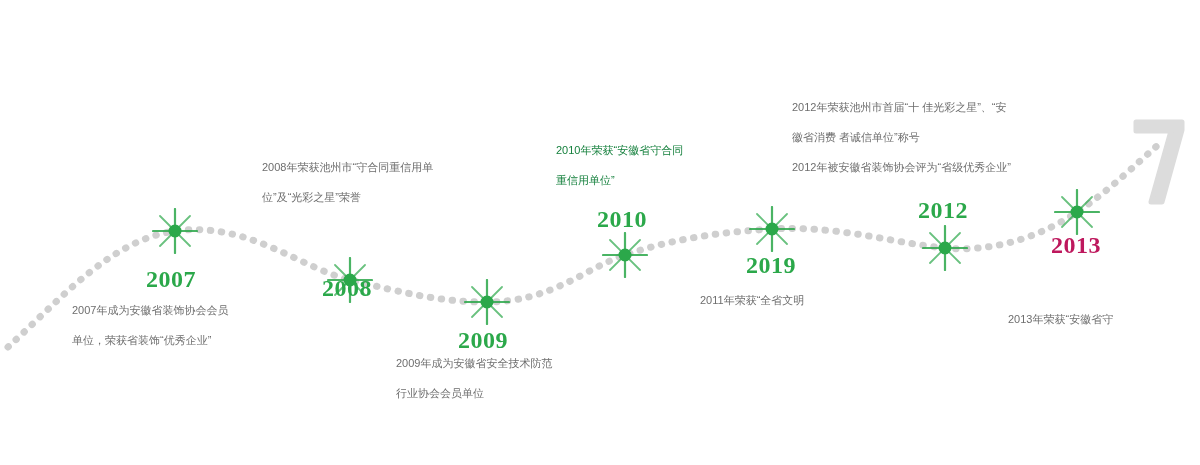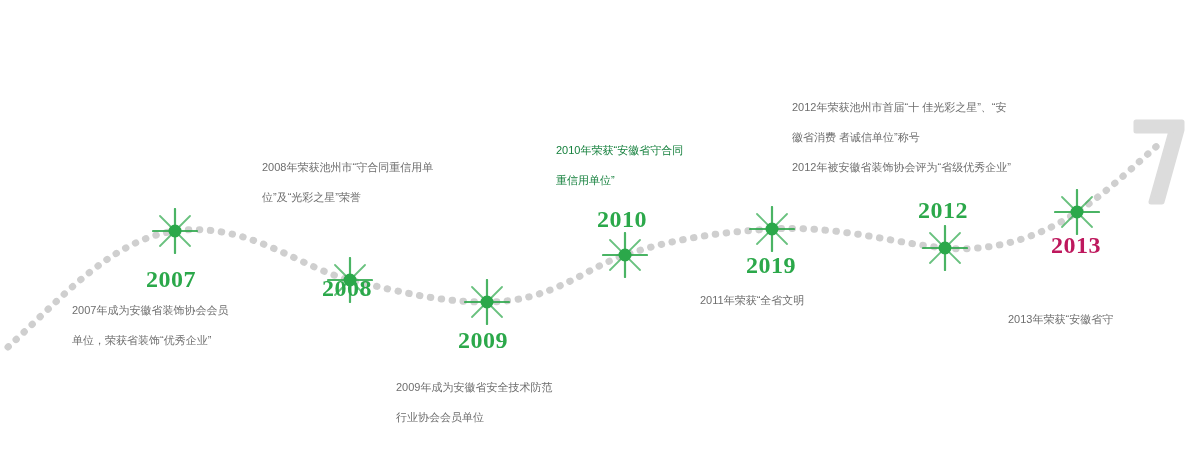--- a/index.html
+++ b/index.html
@@ -107,21 +107,21 @@
         <div>位”及“光彩之星”荣誉</div>
       </div>
       <div class="star" style="left: 487px; top: 302px;"><svg viewBox="0 0 46 46" width="46" height="46">
           <line x1="23" y1="1" x2="23" y2="45" stroke="#2ba84a" stroke-width="2.2" stroke-linecap="round" opacity="0.85"></line>
           <line x1="1" y1="23" x2="45" y2="23" stroke="#2ba84a" stroke-width="2.2" stroke-linecap="round" opacity="0.85"></line>
           <line x1="8" y1="8" x2="38" y2="38" stroke="#2ba84a" stroke-width="1.8" stroke-linecap="round" opacity="0.7"></line>
           <line x1="38" y1="8" x2="8" y2="38" stroke="#2ba84a" stroke-width="1.8" stroke-linecap="round" opacity="0.7"></line>
           <circle cx="23" cy="23" r="6.5" fill="#2ba84a"></circle>
         </svg></div>
       <div class="year-label" style="left: 458px; top: 327px; color: rgb(43, 168, 74);">2009</div>
-      <div class="desc" style="left: 396px; top: 372px; color: rgb(110, 110, 110);">
+      <div class="desc" style="left: 396px; top: 348px; color: rgb(110, 110, 110);">
         <div>2009年成为安徽省安全技术防范</div>
         <div>行业协会会员单位</div>
       </div>
       <div class="star" style="left: 625px; top: 255px;"><svg viewBox="0 0 46 46" width="46" height="46">
           <line x1="23" y1="1" x2="23" y2="45" stroke="#2ba84a" stroke-width="2.2" stroke-linecap="round" opacity="0.85"></line>
           <line x1="1" y1="23" x2="45" y2="23" stroke="#2ba84a" stroke-width="2.2" stroke-linecap="round" opacity="0.85"></line>
           <line x1="8" y1="8" x2="38" y2="38" stroke="#2ba84a" stroke-width="1.8" stroke-linecap="round" opacity="0.7"></line>
           <line x1="38" y1="8" x2="8" y2="38" stroke="#2ba84a" stroke-width="1.8" stroke-linecap="round" opacity="0.7"></line>
           <circle cx="23" cy="23" r="6.5" fill="#2ba84a"></circle>
         </svg></div>

